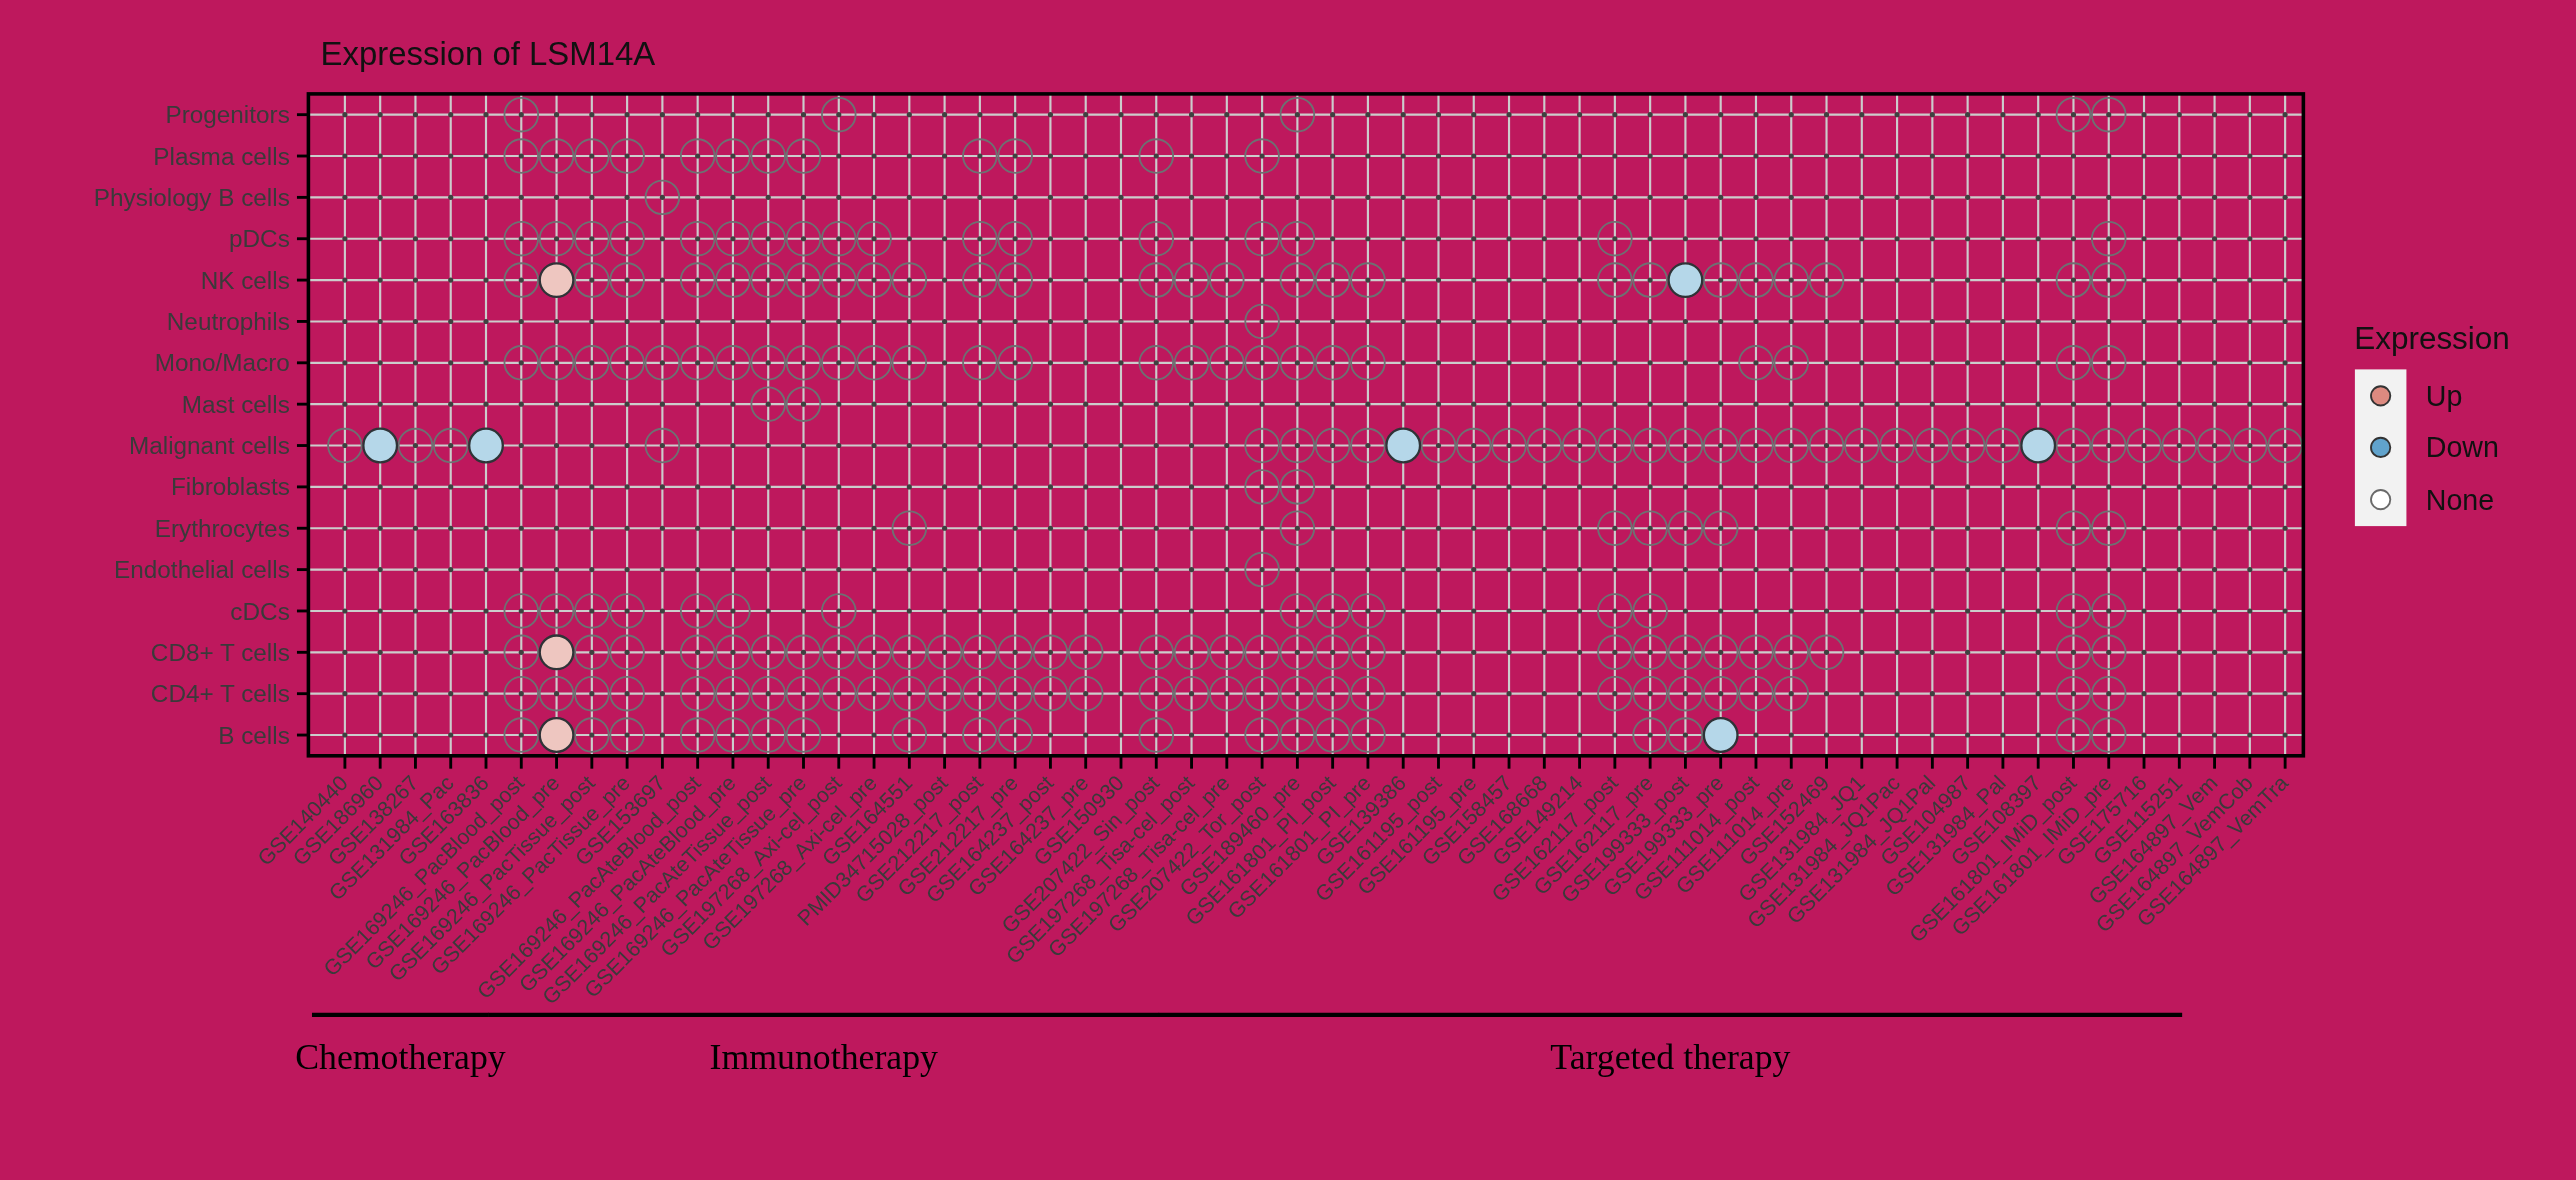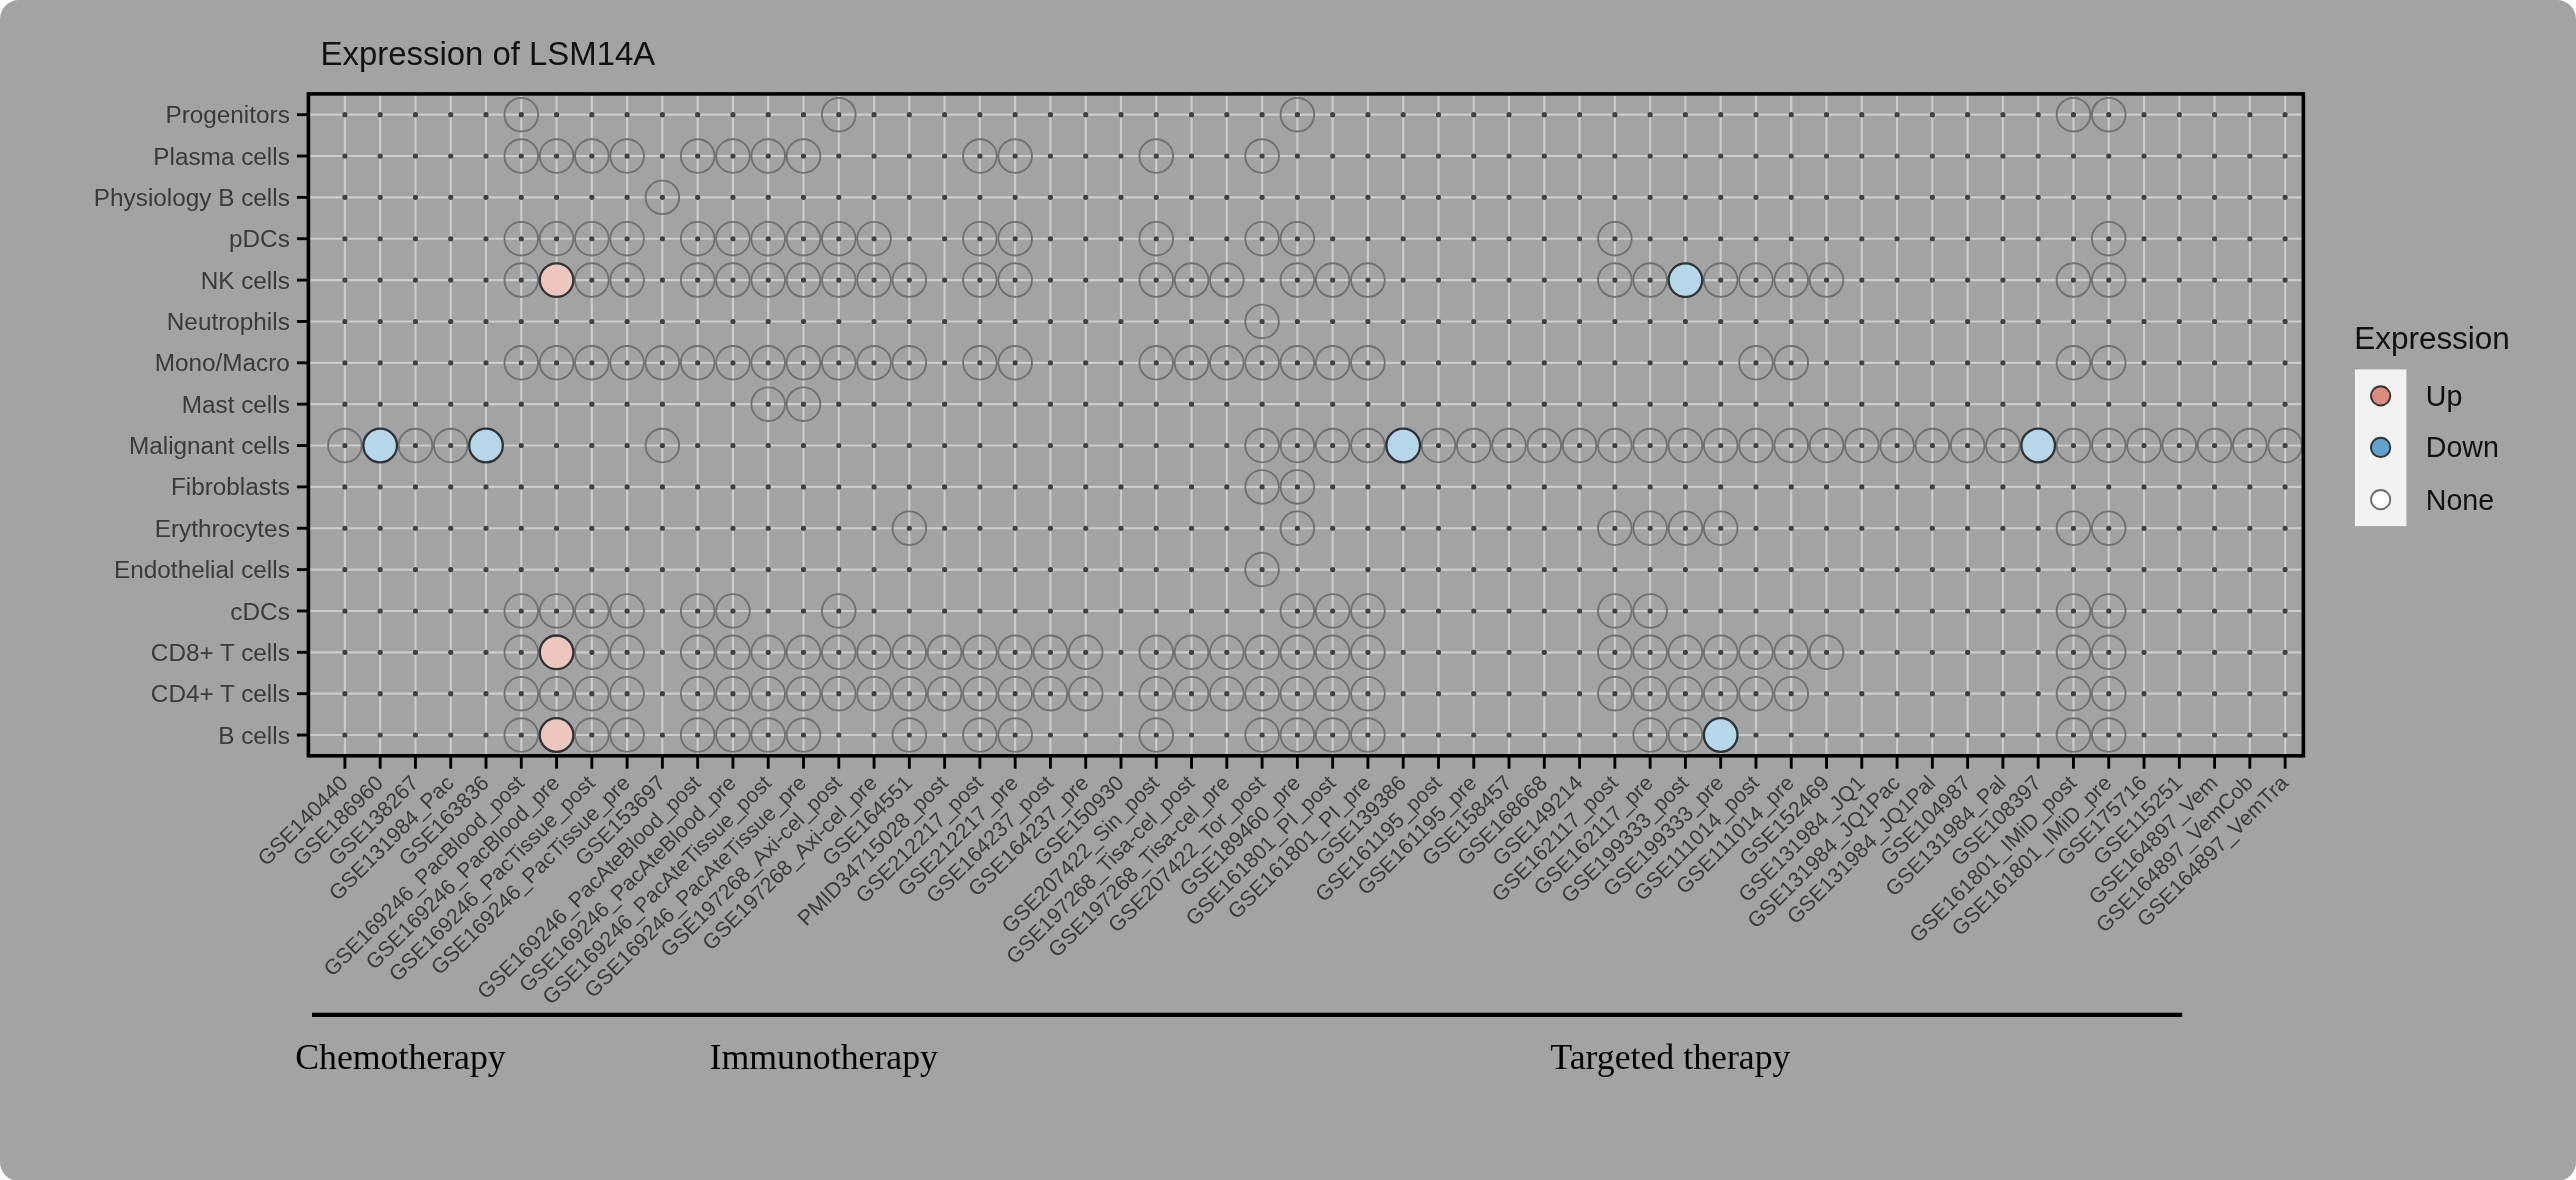--- a/index.html
+++ b/index.html
@@ -1,17 +1,17 @@
 <!DOCTYPE html>
 <html style="font-size:11.4px"><head>
 <meta charset="utf-8">
 <style>
   html,body{margin:0;padding:0;background:#ffffff;}
-  #page{position:relative;width:2576px;height:1181px;background:#a3a3a3;
-        font-family:"Liberation Sans", sans-serif;overflow:hidden;border-radius:19px;}
+  #page{position:relative;width:2576px;height:1181px;background:#be185d;
+        font-family:"Liberation Sans", sans-serif;overflow:hidden;}
   #plot-svg{position:absolute;left:0;top:0;}
   .nosel{user-select:none;}
 </style>
 </head>
 <body>
 
 <div id="page">
   <svg id="plot-svg" width="2576" height="1181" viewBox="0 0 3600 1650">
     <text id="chart-title" class="nosel" x="448" y="90" font-size="46" fill="#111111">Expression of LSM14A</text>
     <g id="grid-layer">

